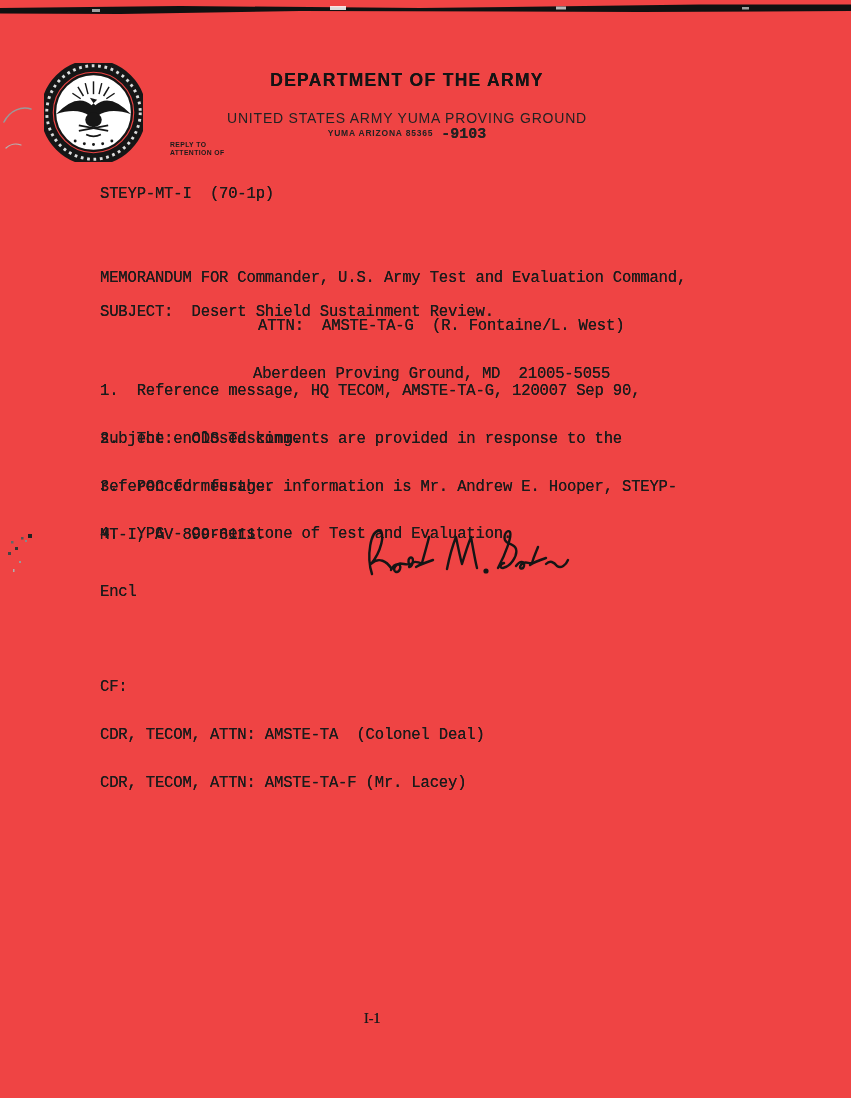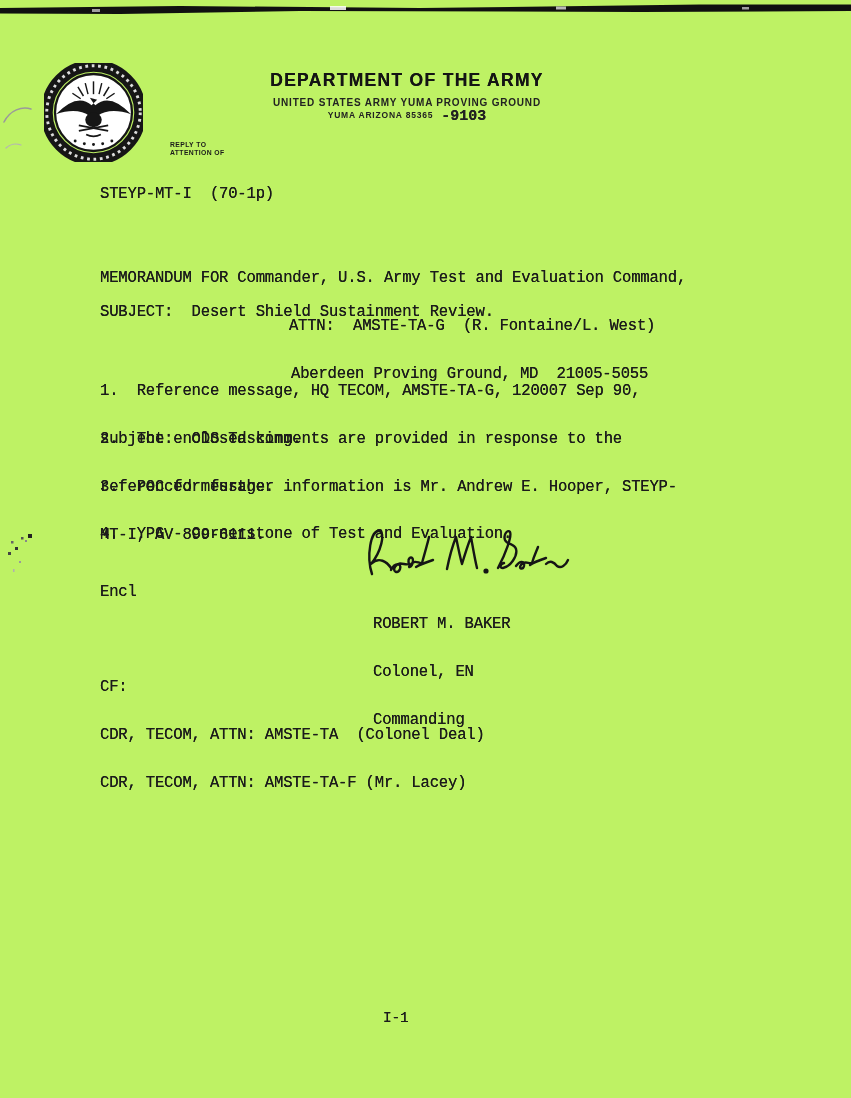--- a/index.html
+++ b/index.html
@@ -1,19 +1,19 @@
 <!DOCTYPE html>
 <html><head>
 <meta charset="utf-8">
 <style>
   html,body{margin:0;padding:0;background:#e8e8e8;}
   .page{
     position:relative;
     width:851px;height:1098px;
-    background:#bef264;
+    background:#ef4444;
     font-family:"Liberation Mono","DejaVu Sans Mono",monospace;
     color:#1b1b1b;
     overflow:hidden;
     margin:0 auto;
   }
   .abs{position:absolute;}
   
   .tw{
     font-size:15.6px;
     line-height:16px;
@@ -23,22 +23,22 @@
   }
   
   .letterhead{left:207px;top:70px;width:400px;text-align:center;}
   .dept{
     font-family:"Liberation Sans","DejaVu Sans",sans-serif;
     font-weight:bold;font-size:17.5px;letter-spacing:1.3px;
     color:#141414;text-shadow:0 0 0.6px #141414;
   }
   .sub1{
     font-family:"Liberation Sans","DejaVu Sans",sans-serif;
-    font-weight:bold;font-size:10px;letter-spacing:0.8px;
-    margin-top:6px;color:#222;
+    font-weight:normal;font-size:14px;letter-spacing:0.8px;
+    margin-top:19px;color:#222;
   }
   .sub2{
     font-family:"Liberation Sans","DejaVu Sans",sans-serif;
     font-weight:bold;font-size:8.5px;letter-spacing:0.8px;
     margin-top:0;color:#222;
   }
   .zip{
     font-family:"Liberation Mono","DejaVu Sans Mono",monospace;
     font-weight:bold;font-size:15px;letter-spacing:0;
     vertical-align:-2px;padding-left:8px;
@@ -124,21 +124,21 @@
     <div class="sub2"><span>YUMA  ARIZONA 85365</span><span class="zip">-9103</span></div>
   </div>
 
   <div class="abs replyto">
     <div>REPLY TO</div>
     <div>ATTENTION OF</div>
   </div>
 
   <div class="abs tw" style="left:100px;top:186px;">STEYP-MT-I  (70-1p)</div>
 
-  <div class="abs tw" style="left:100px;top:238px;text-align:center;">
+  <div class="abs tw" style="left:100px;top:238px;">
     <div class="para">MEMORANDUM FOR Commander, U.S. Army Test and Evaluation Command,</div>
     <div class="para indent2">ATTN:  AMSTE-TA-G  (R. Fontaine/L. West)</div>
     <div class="para indent3">Aberdeen Proving Ground, MD  21005-5055</div>
   </div>
 
   <div class="abs tw" style="left:100px;top:304px;">SUBJECT:  Desert Shield Sustainment Review.</div>
 
   <div class="abs tw" style="left:100px;top:351px;">
     <div class="para">1.  Reference message, HQ TECOM, AMSTE-TA-G, 120007 Sep 90,</div>
     <div class="para">subject:  ODS Tasking.</div>
@@ -167,27 +167,22 @@
       <circle cx="128" cy="49" r="1.4" fill="#151515"></circle>
       <path d="M140 46 C148 31 154 14 152 10 C150 7 145 12 147 18 C149 23 156 21 158 27 C160 34 152 45 145 46 C141 46 142 42 146 41"></path>
       <path d="M158 44 C162 38 167 39 166 44 C165 48 160 47 163 43 C166 38 171 42 174 41 C176 34 179 28 180 25"></path>
       <path d="M172 43 C176 40 182 38 188 36"></path>
       <path d="M188 42 C192 38 196 40 199 44 C203 47 208 43 210 38"></path>
     </g>
   </svg>
 
   <div class="abs tw" style="left:100px;top:584px;">Encl</div>
 
-  <div class="abs tw" style="left:373px;top:584px;">
-    <div class="para">ROBERT M. BAKER</div>
-    <div class="para">Colonel, EN</div>
-    <div class="para">Commanding</div>
-  </div>
 
   <div class="abs tw" style="left:100px;top:647px;">
     <div class="para">CF:</div>
     <div class="para">CDR, TECOM, ATTN: AMSTE-TA  (Colonel Deal)</div>
     <div class="para">CDR, TECOM, ATTN: AMSTE-TA-F (Mr. Lacey)</div>
   </div>
 
-  <div class="abs tw footer" style="left:383px;top:1010px;">I-1</div>
+  <div class="abs tw footer" style="left:364px;top:1010px;font-family:Liberation Serif, serif;">I-1</div>
 
 </div>
 
 </body></html>

